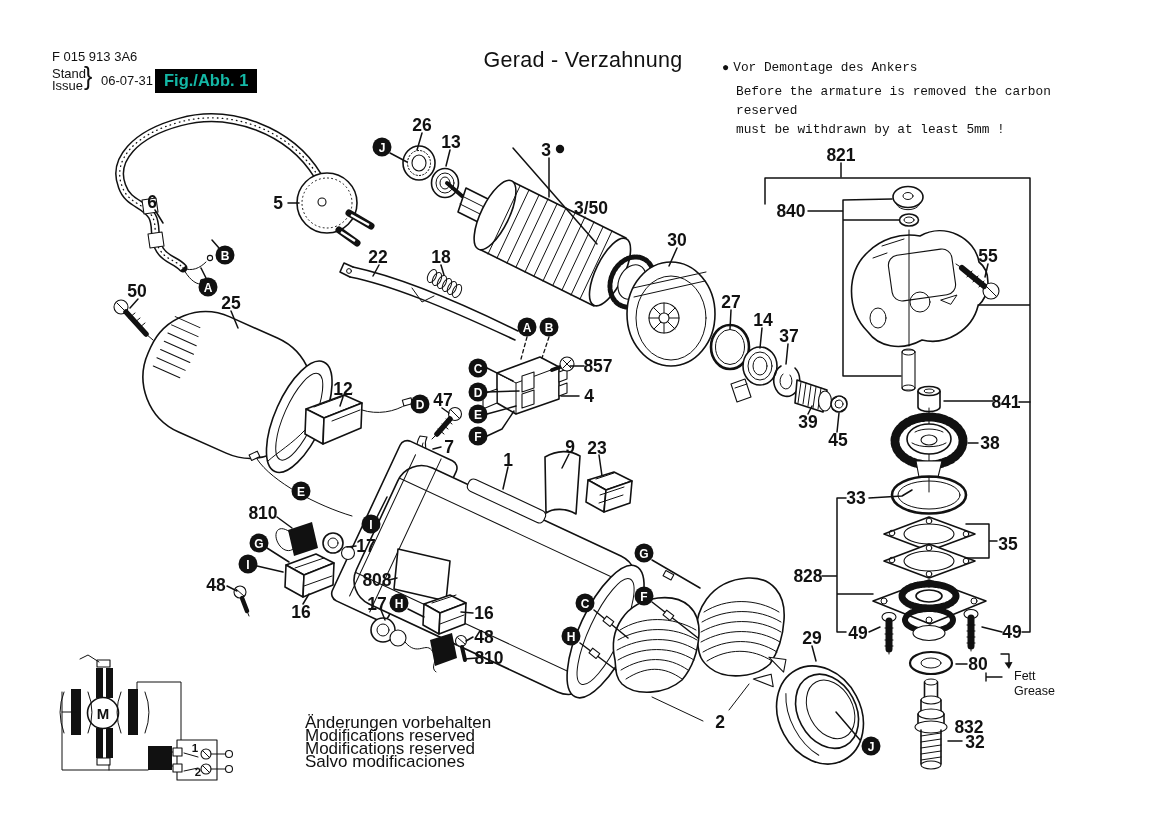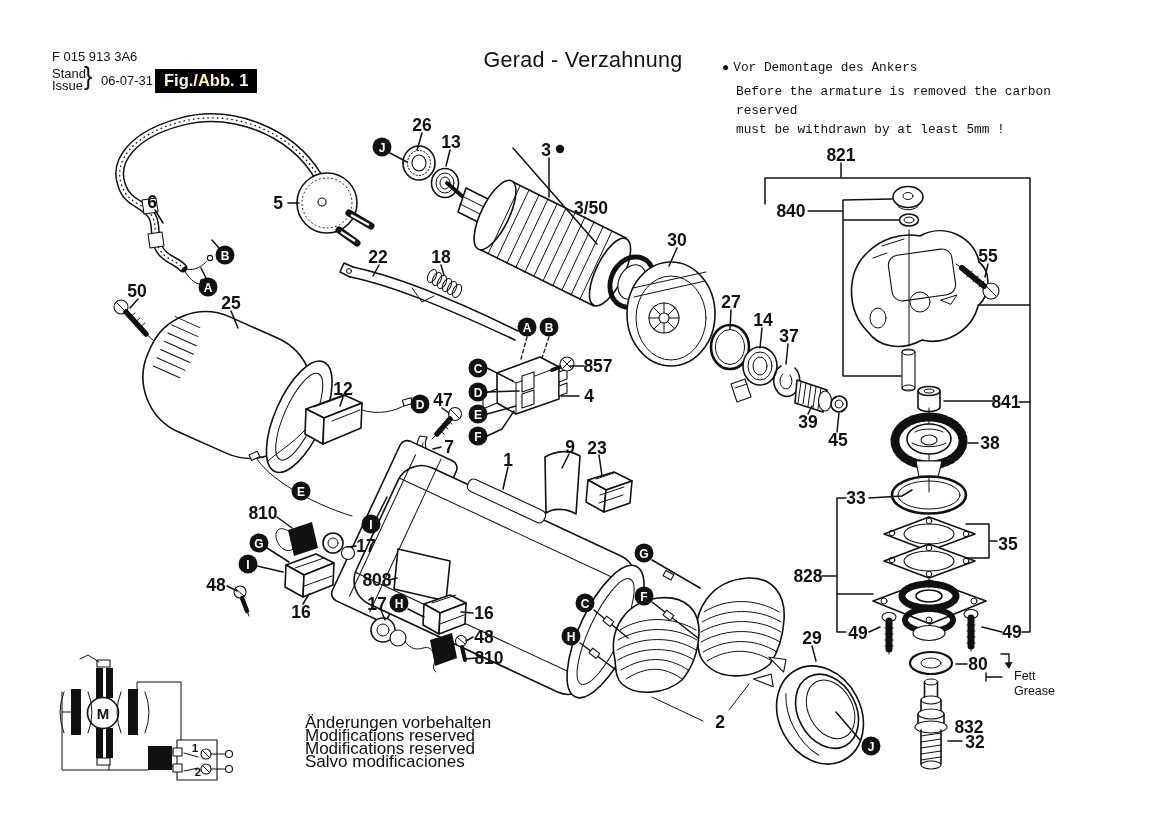--- a/index.html
+++ b/index.html
@@ -14,21 +14,21 @@
   .blk{fill:#111;stroke:none;}
   .dash{stroke-dasharray:3.5,3;}
   .plabel{font:bold 17.5px "Liberation Sans",sans-serif;fill:#111;text-anchor:middle;dominant-baseline:central;}
   .clabel{font:bold 12px "Liberation Sans",sans-serif;fill:#fff;text-anchor:middle;dominant-baseline:central;}
   .circlabel{font-weight:bold;fill:#111;text-anchor:middle;dominant-baseline:central;font-family:"Liberation Sans",sans-serif;}
   .dotf{fill:#111;}
   .hdr-doc{left:52px;top:49px;font-size:13px;}
   .hdr-stand{left:52px;top:68px;font-size:13px;line-height:12px;}
   .hdr-brace{left:84px;top:62px;font-size:25px;font-weight:400;}
   .hdr-date{left:101px;top:73px;font-size:13px;}
-  .figbox{left:155px;top:69px;background:#000;color:#fef9c3;font-size:16.5px;font-weight:bold;
+  .figbox{left:155px;top:69px;background:#000;color:#14b8a6;font-size:16.5px;font-weight:bold;
           padding:2px 9px 3px 9px;}
   .title{left:433px;top:48px;width:300px;text-align:center;font-size:21.5px;font-weight:normal;letter-spacing:.3px;}
   .notice{left:722px;top:58px;width:336px;font-size:12.8px;line-height:19px;font-family:Liberation Mono, monospace;}
   .notice .ind{padding-left:14px;}
   .notice .b{font-size:12px;margin-right:4px;}
   .en{margin-top:4px;}
   .footer{left:305px;top:716px;font-size:17px;line-height:13px;}
   .grease{left:1014px;top:669px;font-size:12.5px;line-height:15px;}
 </style>
 </head>

